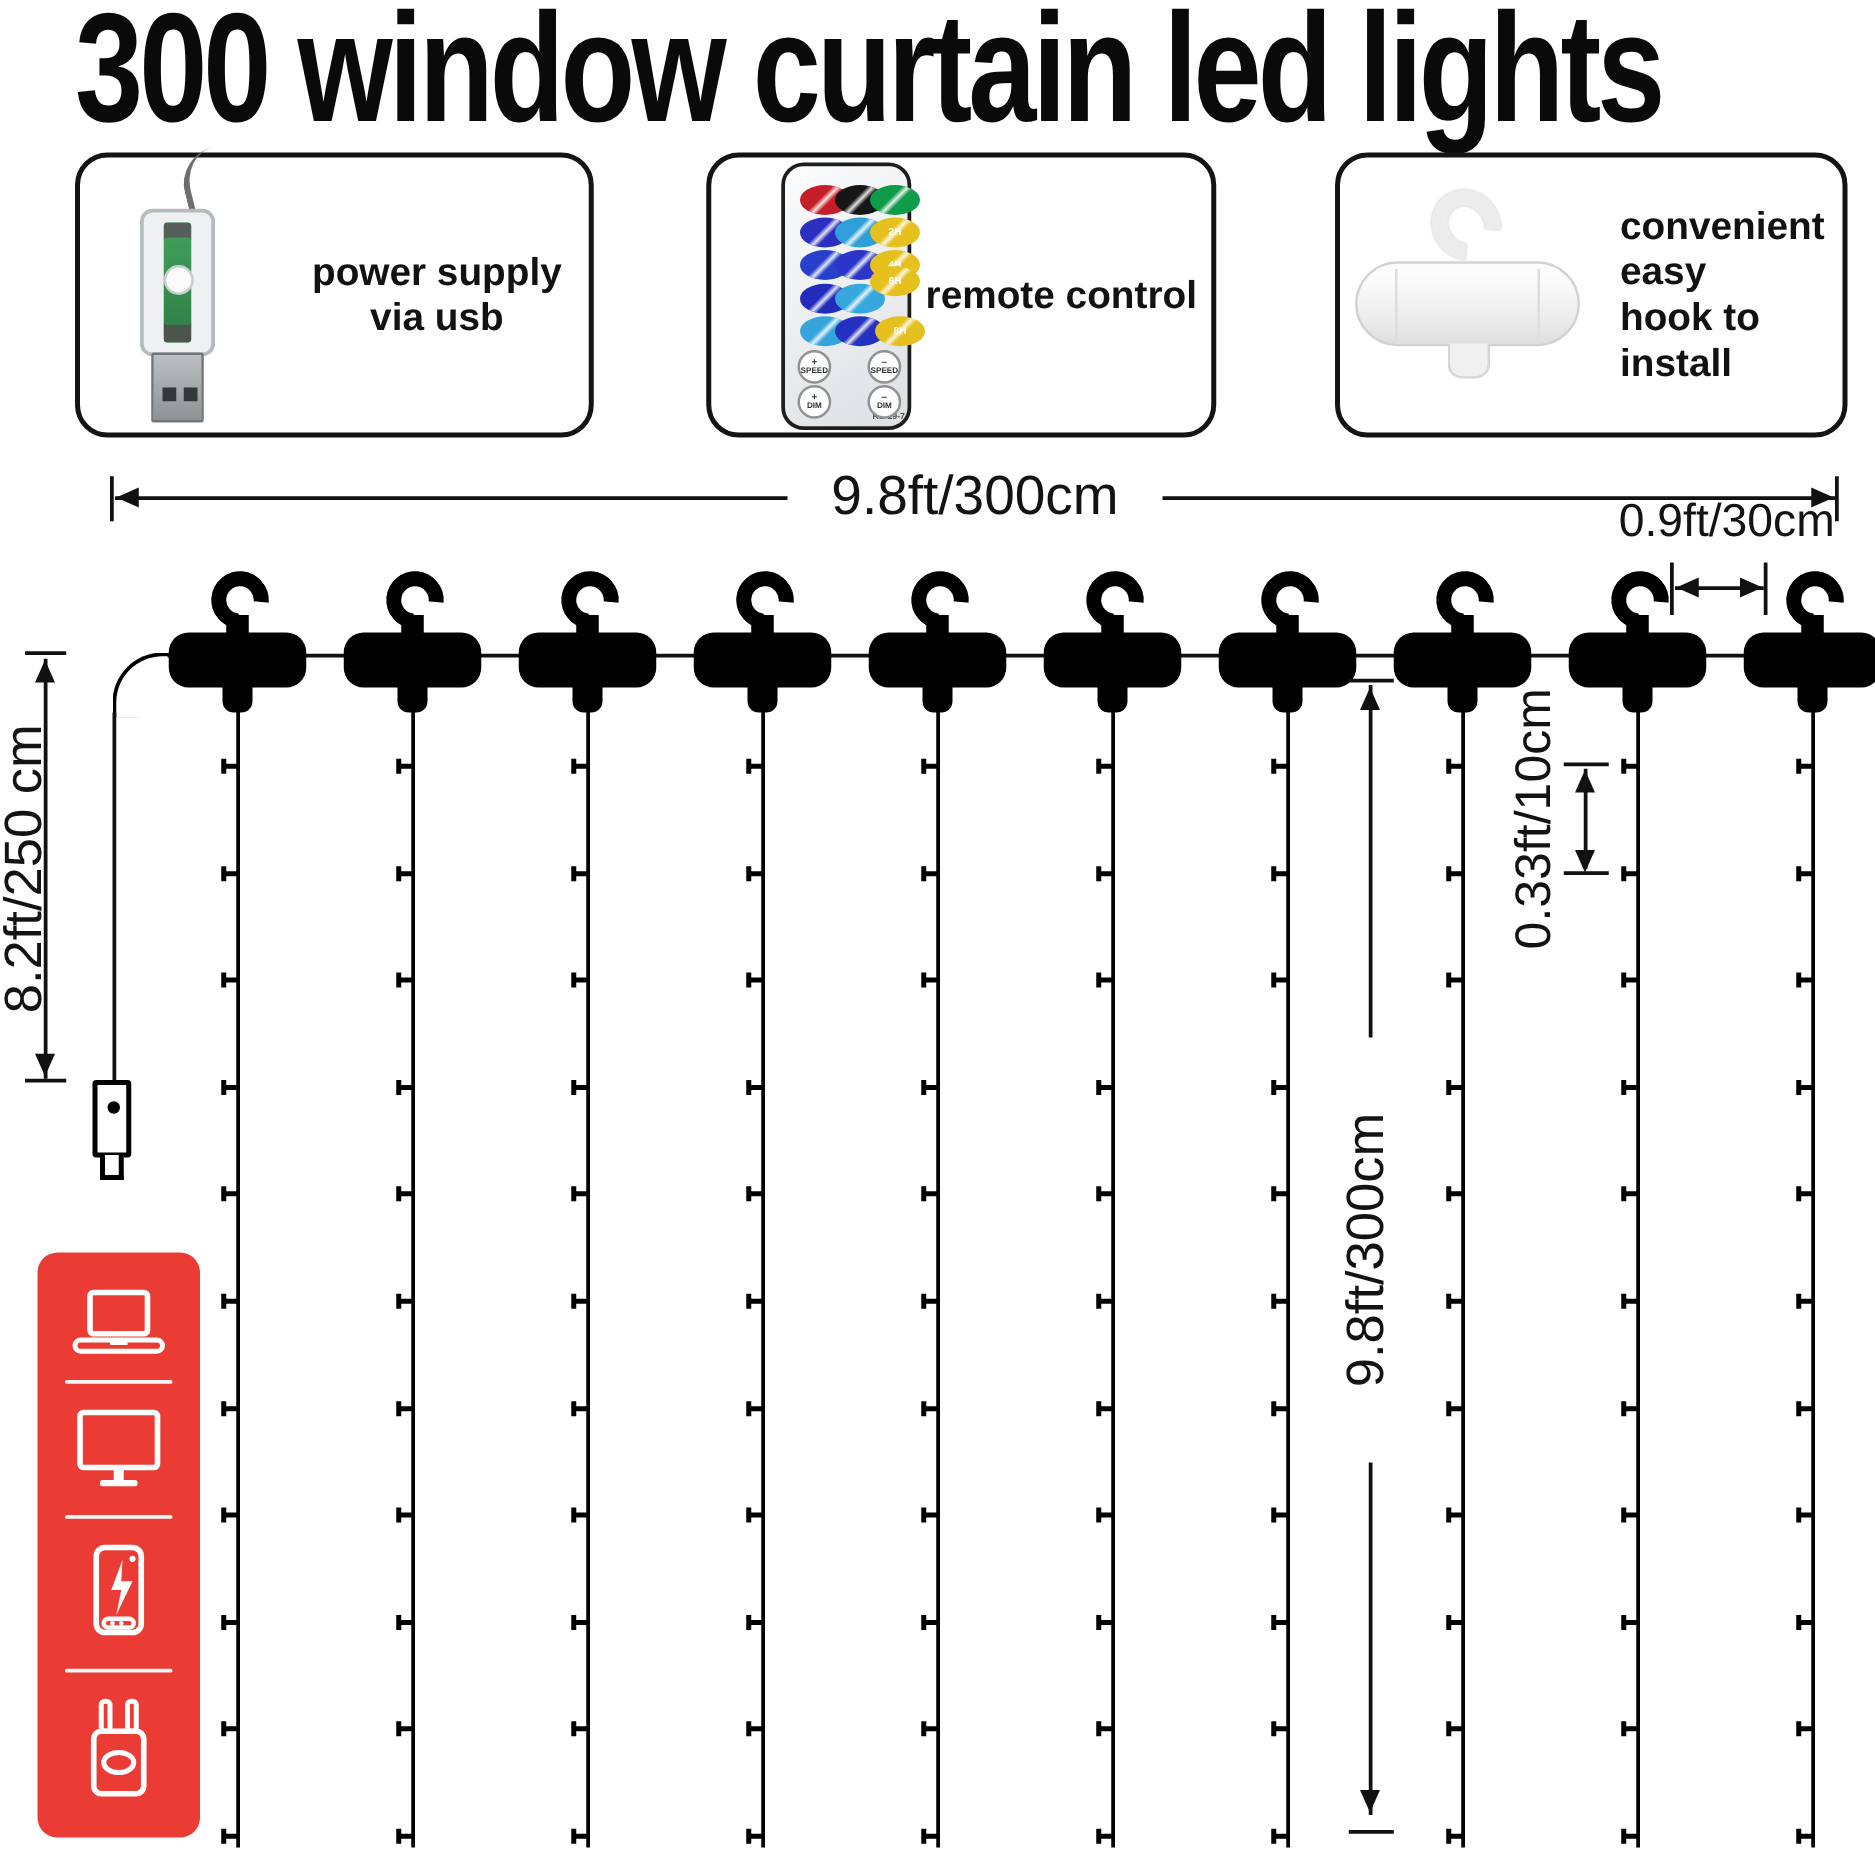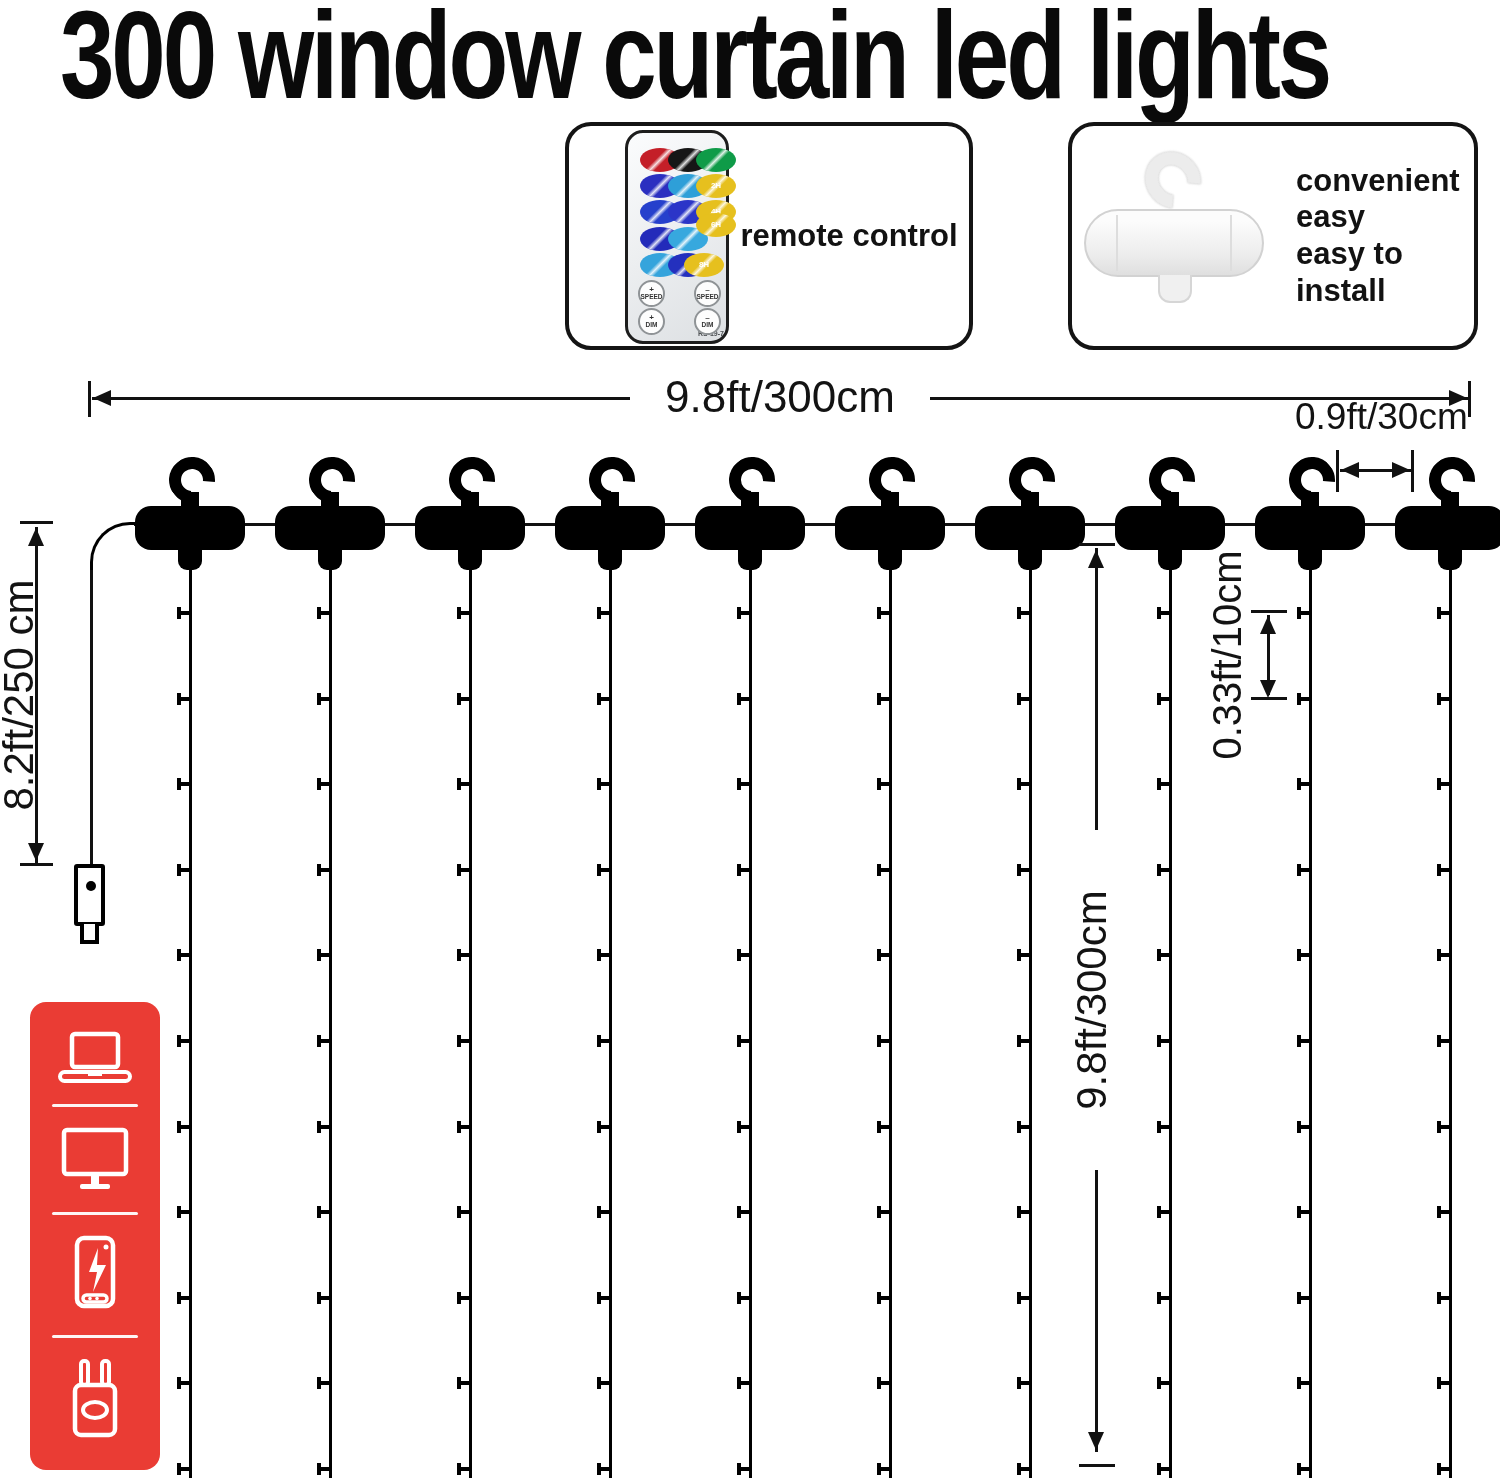--- a/index.html
+++ b/index.html
@@ -103,58 +103,72 @@
   .sep { width:86px; height:3px; background:rgba(255,255,255,.95); border-radius:2px; }
   .sidebar svg { display:block; }
 </style>
 </head>
 <body>
 
 <div class="canvas">
 
   <div class="title">300 window curtain led lights</div>
 
+  <div class="fbox" id="fbox-usb">
+    <div class="g-usb">
+      <div class="usb-wire"></div>
+      <div class="usb-body">
+        <div class="usb-pcb"></div>
+        <div class="usb-btn"></div>
+      </div>
+      <div class="usb-metal">
+        <div class="usb-hole" style="left:7px"></div>
+        <div class="usb-hole" style="left:24px"></div>
+      </div>
+    </div>
+    <div class="flabel">power supply via usb</div>
+  </div>
 
   <div class="fbox" id="fbox-remote">
     <div class="g-remote">
       <div class="remote-body" id="remote-buttons">
         <div class="remote-model">RS-19-7</div>
       <div class="rbtn" style="left:12px;top:15px;background:#c41f28"></div>
           <div class="rbtn" style="left:40px;top:15px;background:#161616"></div>
           <div class="rbtn" style="left:68px;top:15px;background:#0f9b48"></div>
           <div class="rbtn" style="left:12px;top:41px;background:#2b2fc0"></div>
           <div class="rbtn" style="left:40px;top:41px;background:#2e9fd8"></div>
           <div class="rbtn" style="left:68px;top:41px;background:#e6c01e">2H</div>
           <div class="rbtn" style="left:12px;top:67px;background:#2640cc"></div>
           <div class="rbtn" style="left:40px;top:67px;background:#2b35c8"></div>
           <div class="rbtn" style="left:68px;top:67px;background:#e6c01e">4H</div>
           <div class="rbtn" style="left:12px;top:94px;background:#232bba"></div>
           <div class="rbtn" style="left:40px;top:94px;background:#37a8de"></div>
           <div class="rbtn" style="left:68px;top:80px;background:#e6c01e">6H</div>
           <div class="rbtn" style="left:12px;top:120px;background:#35a4dc"></div>
           <div class="rbtn" style="left:40px;top:120px;background:#2430be"></div>
-          <div class="rbtn" style="left:56px;top:120px;background:#e6c01e">8H</div>
+          <div class="rbtn" style="left:72px;top:120px;background:#e6c01e">8H</div>
           <div class="wbtn" style="left:10px;top:147px"><span>+</span>SPEED</div>
           <div class="wbtn" style="left:66px;top:147px"><span>–</span>SPEED</div>
           <div class="wbtn" style="left:10px;top:175px"><span>+</span>DIM</div>
           <div class="wbtn" style="left:66px;top:175px"><span>–</span>DIM</div>
         </div>
     </div>
     <div class="flabel">remote control</div>
   </div>
 
   <div class="fbox" id="fbox-hook">
     <div class="g-hook">
       <div class="h3-curve"></div>
       <div class="h3-body"></div>
       <div class="h3-stem"></div>
     </div>
     <div class="flabel">
       <span>convenient easy</span><br>
-      <span>easy to install</span>
+      <span>hook to install</span>
     </div>
   </div>
 
   <div class="vtick" style="left:88px;top:381px;height:36px"></div>
   <div class="vtick" style="left:1468px;top:381px;height:36px"></div>
   <div class="hline" style="left:92px;top:397px;width:1376px"></div>
   <div class="tri tri-l" style="left:93px;top:390px"></div>
   <div class="tri tri-r" style="left:1449px;top:390px"></div>
   <div class="dimlabel" style="left:630px;top:372px;width:300px;text-align:center;background:#fff;font-size:44px">9.8ft/300cm</div>
 

